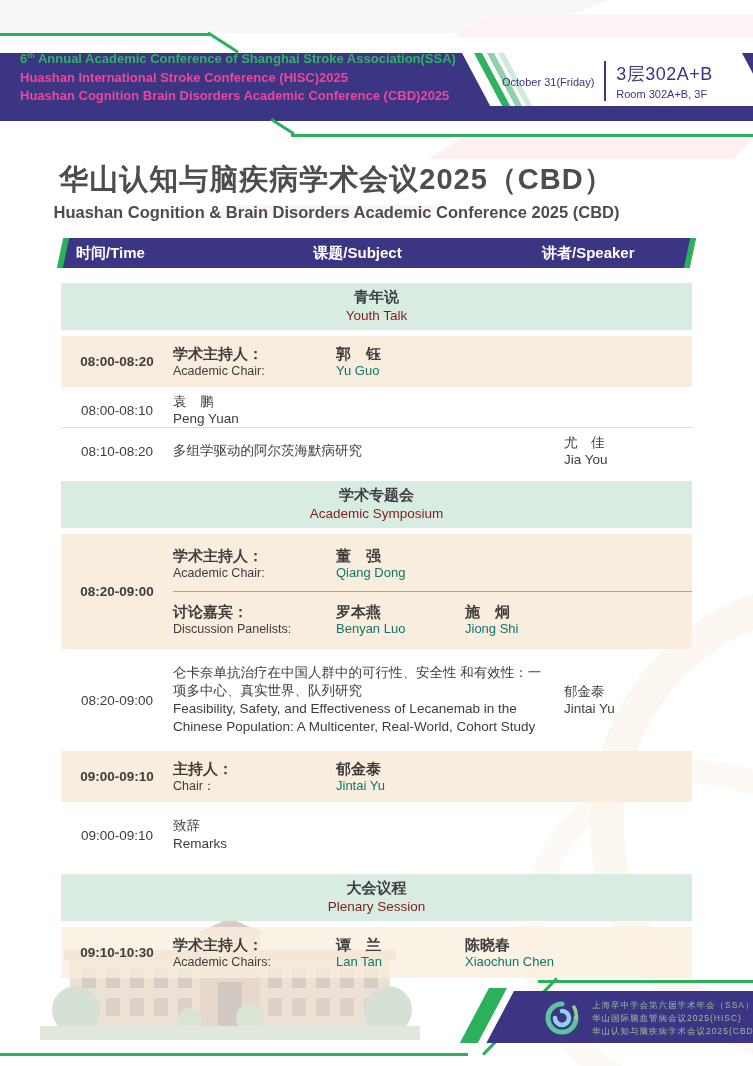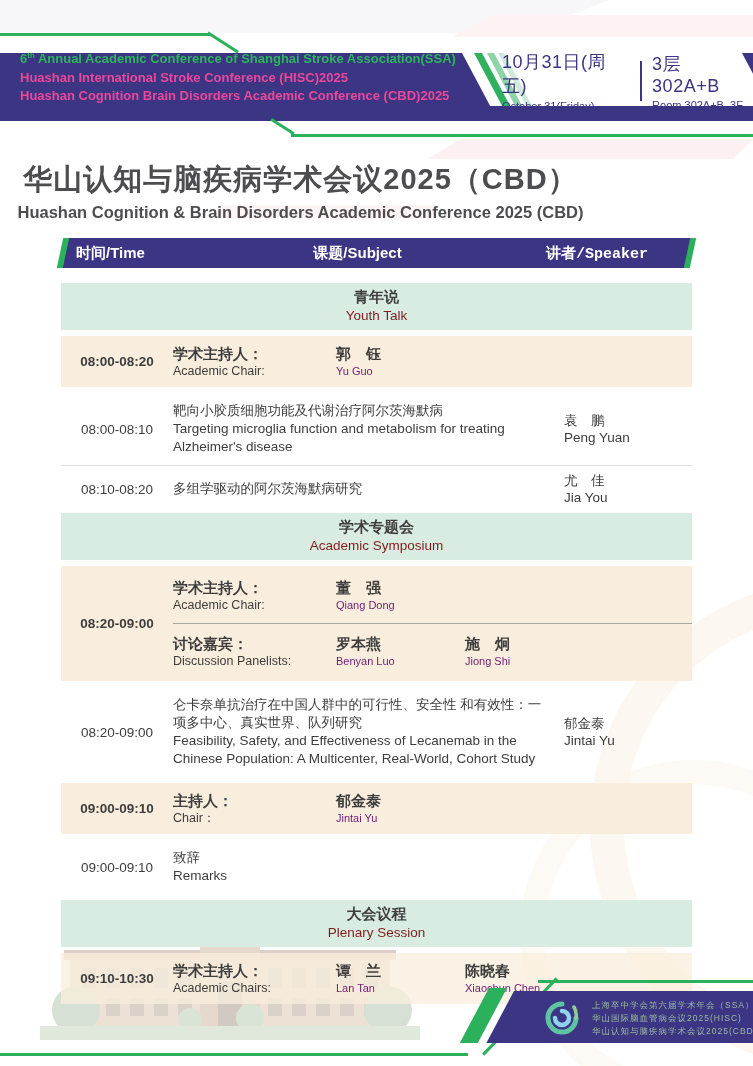--- a/index.html
+++ b/index.html
@@ -40,60 +40,60 @@
     display:flex;align-items:center;color:#3b3583;}
   .date-cn,.room-cn{font-size:18px;letter-spacing:0.5px;}
   .date-en,.room-en{font-size:11px;margin-top:2px;}
   .date-block{padding-right:10px;}
   .date-divider{width:2px;height:40px;background:#3b3583;margin:0 10px 0 0;}
   .hdr-line-bot-d{position:absolute;left:269px;top:125px;width:27px;height:3px;background:#2bb05c;
     transform:rotate(33deg);z-index:2;}
   .hdr-line-bot-h{position:absolute;left:291px;top:134px;width:462px;height:3px;background:#2bb05c;}
 
   
-  .title-block{position:absolute;top:160px;left:0;width:601px;text-align:center;z-index:2;}
+  .title-block{position:absolute;top:160px;left:0;width:601px;text-align:center;z-index:2;padding-left:36px;}
   .title-cn{font-size:29px;font-weight:bold;color:#4d4d50;letter-spacing:1px;}
   .title-en{font-size:16.5px;font-weight:bold;color:#4d4d50;margin-top:3px;}
 
   
   .sched{position:absolute;top:238px;left:61px;width:631px;z-index:2;}
   .thead{position:relative;height:30px;margin-bottom:15px;}
   .hb-green{position:absolute;top:0;height:30px;width:26px;background:#2bb05c;
     transform:skewX(-12deg);}
   .hb-green.l{left:-1px;}
   .hb-green.r{right:-1px;}
   .hb-purple{position:absolute;left:5px;right:5px;top:0;bottom:0;background:#3b3583;
     transform:skewX(-12deg);}
   .hb-text{position:absolute;left:0;right:0;top:0;bottom:0;display:flex;align-items:center;
     color:#fff;font-weight:bold;font-size:15px;}
   .hb-time{width:112px;padding-left:15px;box-sizing:border-box;}
   .hb-subject{flex:1;text-align:center;}
-  .hb-speaker{width:150px;text-align:center;padding-right:40px;box-sizing:border-box;font-family:Liberation Mono, monospace;}
+  .hb-speaker{width:150px;text-align:left;padding-right:40px;box-sizing:border-box;}
 
   .row{display:flex;margin-bottom:6px;}
-  .row.section{display:block;background:#d9ece2;text-align:center;padding:5px 0 7px;}
+  .row.section{display:block;background:#d9ece2;text-align:center;padding:5px 0 7px;margin-top:12px;}
   .sec-cn{font-size:15px;font-weight:bold;color:#3e3e3e;}
   .sec-en{font-size:13.5px;color:#7f1d1d;margin-top:1px;}
 
   .col-time{width:112px;display:flex;align-items:center;justify-content:center;
     font-size:13.5px;color:#3d3d3d;flex-shrink:0;}
   .row.chair .col-time,.row.chair2 .col-time{font-weight:bold;}
   .col-main{flex:1;padding:8px 0;}
   .col-speaker{width:128px;display:flex;flex-direction:column;justify-content:center;
     font-size:13.5px;color:#3d3d3d;line-height:17px;flex-shrink:0;}
 
   .row.chair,.row.chair2{background:#f9eedd;}
   .row.chair.translucent{background:rgba(249,238,221,0.78);}
   .group{display:flex;align-items:flex-start;gap:23px;}
   .glabel{width:140px;flex-shrink:0;}
   .glabel-cn{font-size:15px;font-weight:bold;color:#3d3d3d;line-height:19px;}
   .glabel-en{font-size:12.5px;color:#3d3d3d;line-height:16px;}
   .gname{width:106px;flex-shrink:0;}
   .gname-cn{font-size:15px;font-weight:bold;color:#3d3d3d;line-height:19px;}
-  .gname-en{font-size:11px;color:#701a75;line-height:16px;}
+  .gname-en{font-size:13px;color:#0f766e;line-height:16px;}
   .gdivider{height:1px;background:#a9a69d;margin:10px 0;}
   .row.chair2 .col-main{padding:12px 0;}
   .row.chair .col-main{padding:8px 0;display:flex;align-items:center;}
   .row.chair .group{width:100%;}
 
   .row.talk{background:transparent;}
   .row.talk .col-main{padding:9px 20px 9px 0;}
   .talk-cn,.talk-en{font-size:13.5px;color:#3d3d3d;line-height:18px;}
   .row.with-divider{border-bottom:1px solid #dddddd;margin-bottom:5px;}
 
@@ -134,21 +134,20 @@
   <div class="stripe stripe1"></div>
   <div class="stripe stripe2"></div>
   <div class="stripe stripe3"></div>
   <div class="banner-text">
     <div class="banner-line1"><span>6</span><sup>th</sup><span> Annual Academic Conference of Shanghai Stroke Association(SSA)</span></div>
     <div class="banner-line">Huashan International Stroke Conference (HISC)2025</div>
     <div class="banner-line">Huashan Cognition Brain Disorders Academic Conference (CBD)2025</div>
   </div>
   <div class="date-content">
     <div class="date-block">
-      <div class="date-cn">10月31日(周五)</div>
       <div class="date-en">October 31(Friday)</div>
     </div>
     <div class="date-divider"></div>
     <div class="room-block">
       <div class="room-cn">3层302A+B</div>
       <div class="room-en">Room 302A+B, 3F</div>
     </div>
   </div>
   <div class="hdr-line-bot-d"></div>
   <div class="hdr-line-bot-h"></div>
@@ -220,24 +219,20 @@
               </div>
               <div class="gname">
                 <div class="gname-cn">郭　钰</div>
                 <div class="gname-en">Yu Guo</div>
               </div>
             </div>
           </div>
         </div>
         <div class="row talk with-divider">
           <div class="col-time">08:00-08:10</div>
-          <div class="col-main">
-            <div class="talk-cn">靶向小胶质细胞功能及代谢治疗阿尔茨海默病</div>
-            <div class="talk-en">Targeting microglia function and metabolism for treating Alzheimer's disease</div>
-          </div>
           <div class="col-speaker">
             <div class="sp-cn">袁　鹏</div>
             <div class="sp-en">Peng Yuan</div>
           </div>
         </div>
         <div class="row talk">
           <div class="col-time">08:10-08:20</div>
           <div class="col-main">
             <div class="talk-cn">多组学驱动的阿尔茨海默病研究</div>
           </div>

